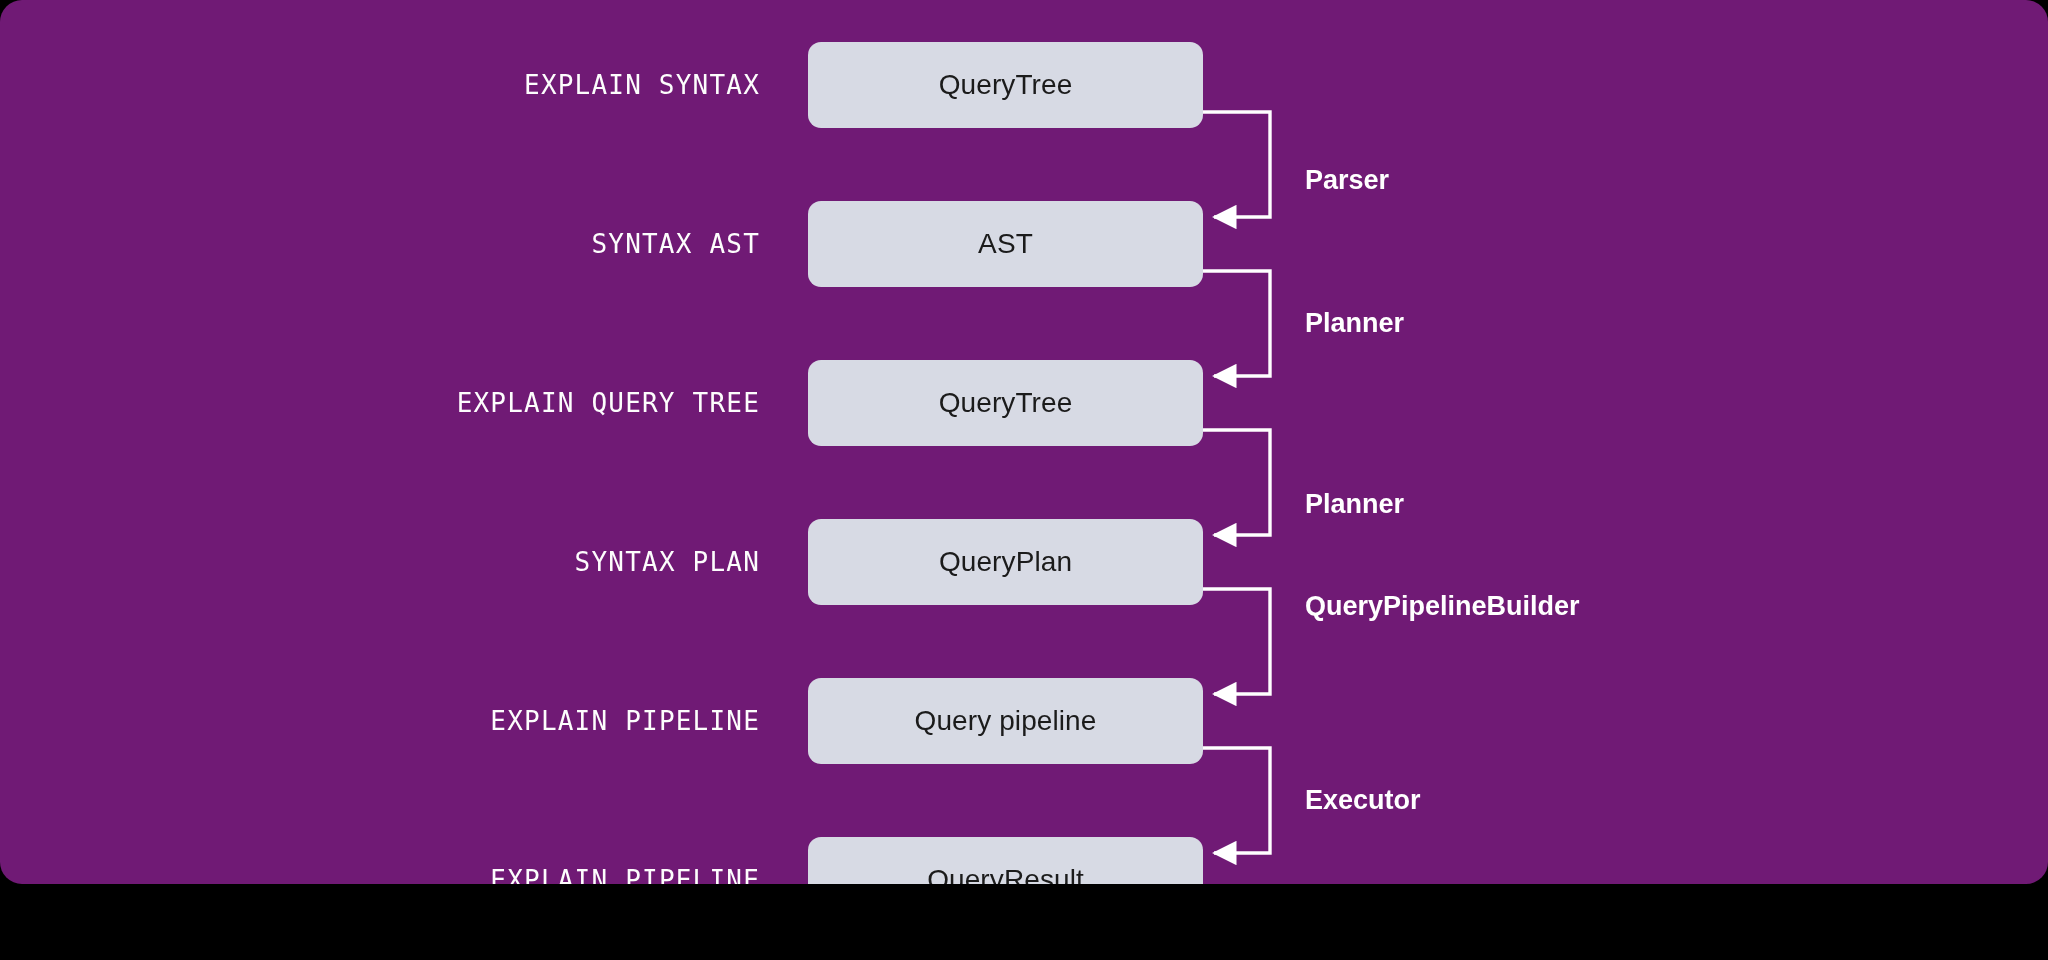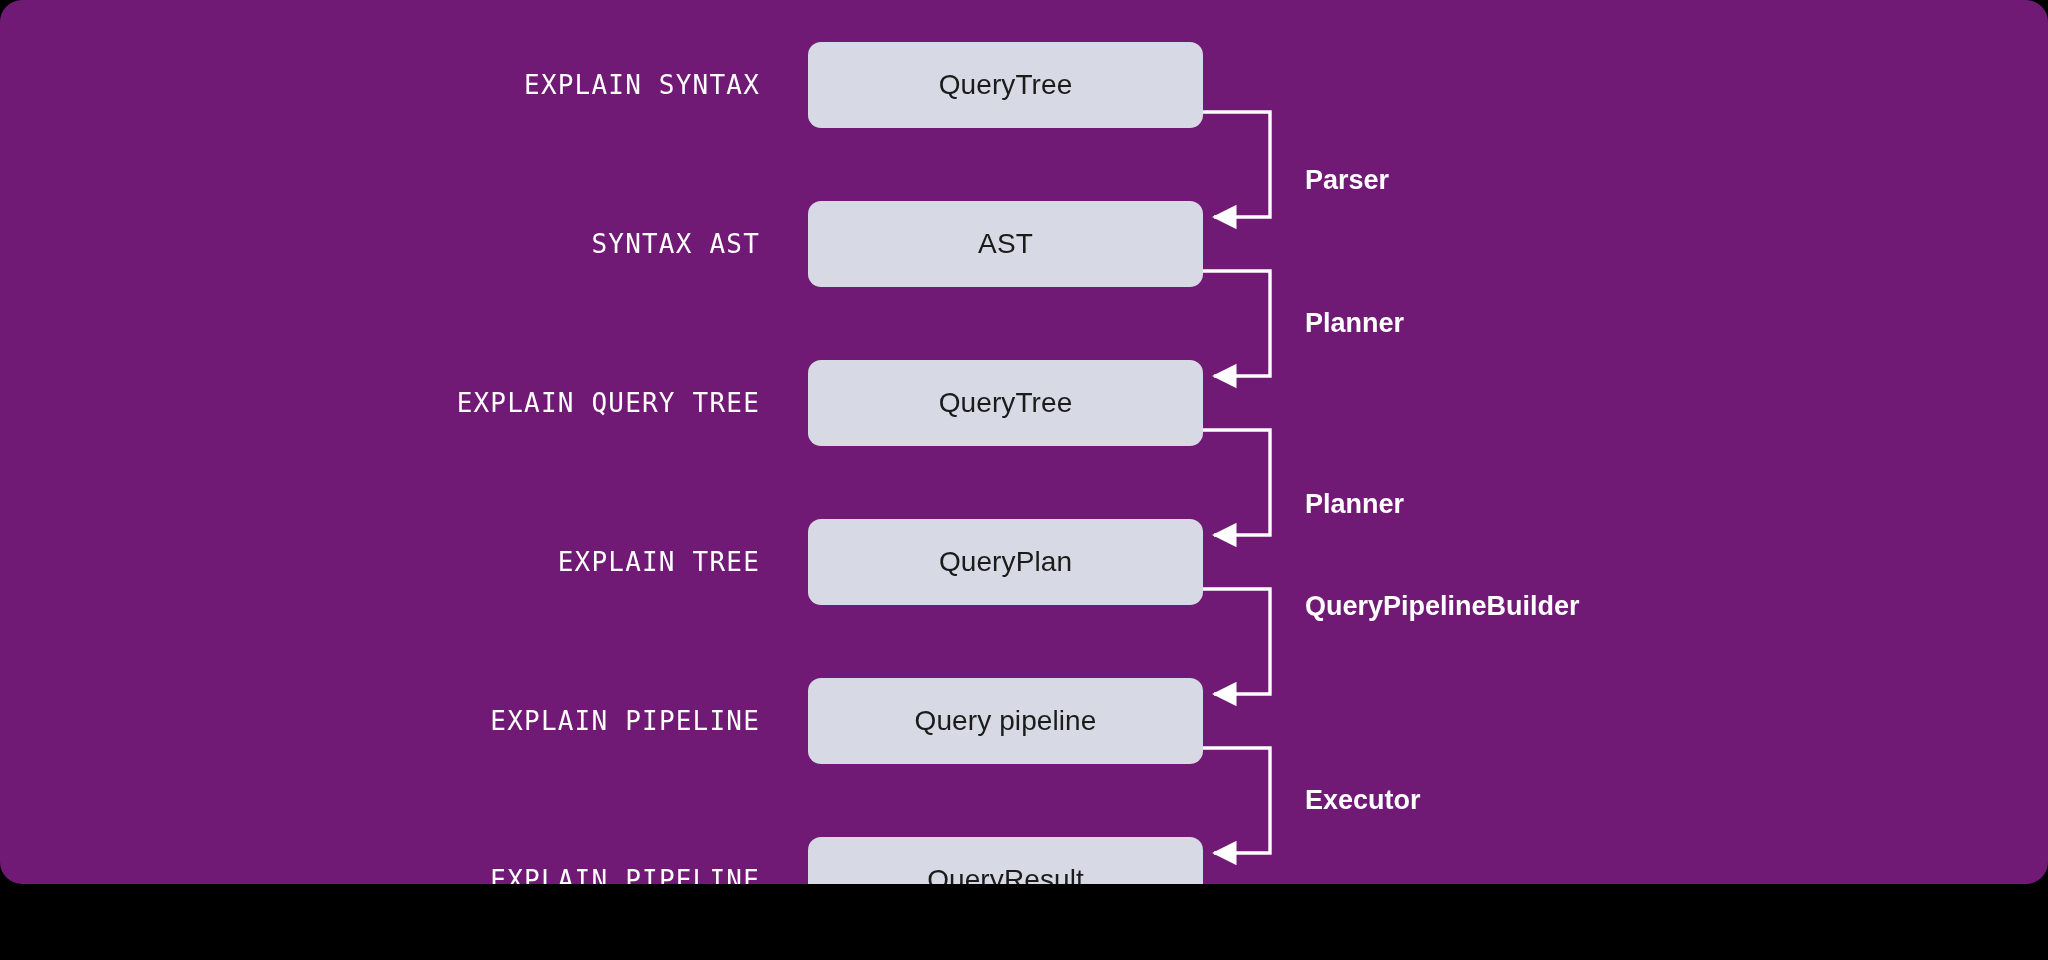--- a/index.html
+++ b/index.html
@@ -141,21 +141,21 @@
     <div class="stage-label-col">
       <span class="stage-label">EXPLAIN QUERY TREE</span>
     </div>
     <div class="node-box">
       <span class="node-title">QueryTree</span>
     </div>
   </div>
 
   <div class="row" style="top:519px">
     <div class="stage-label-col">
-      <span class="stage-label">EXPLAIN TREE</span>
+      <span class="stage-label">SYNTAX PLAN</span>
     </div>
     <div class="node-box">
       <span class="node-title">QueryPlan</span>
     </div>
   </div>
 
   <div class="row" style="top:678px">
     <div class="stage-label-col">
       <span class="stage-label">EXPLAIN PIPELINE</span>
     </div>

